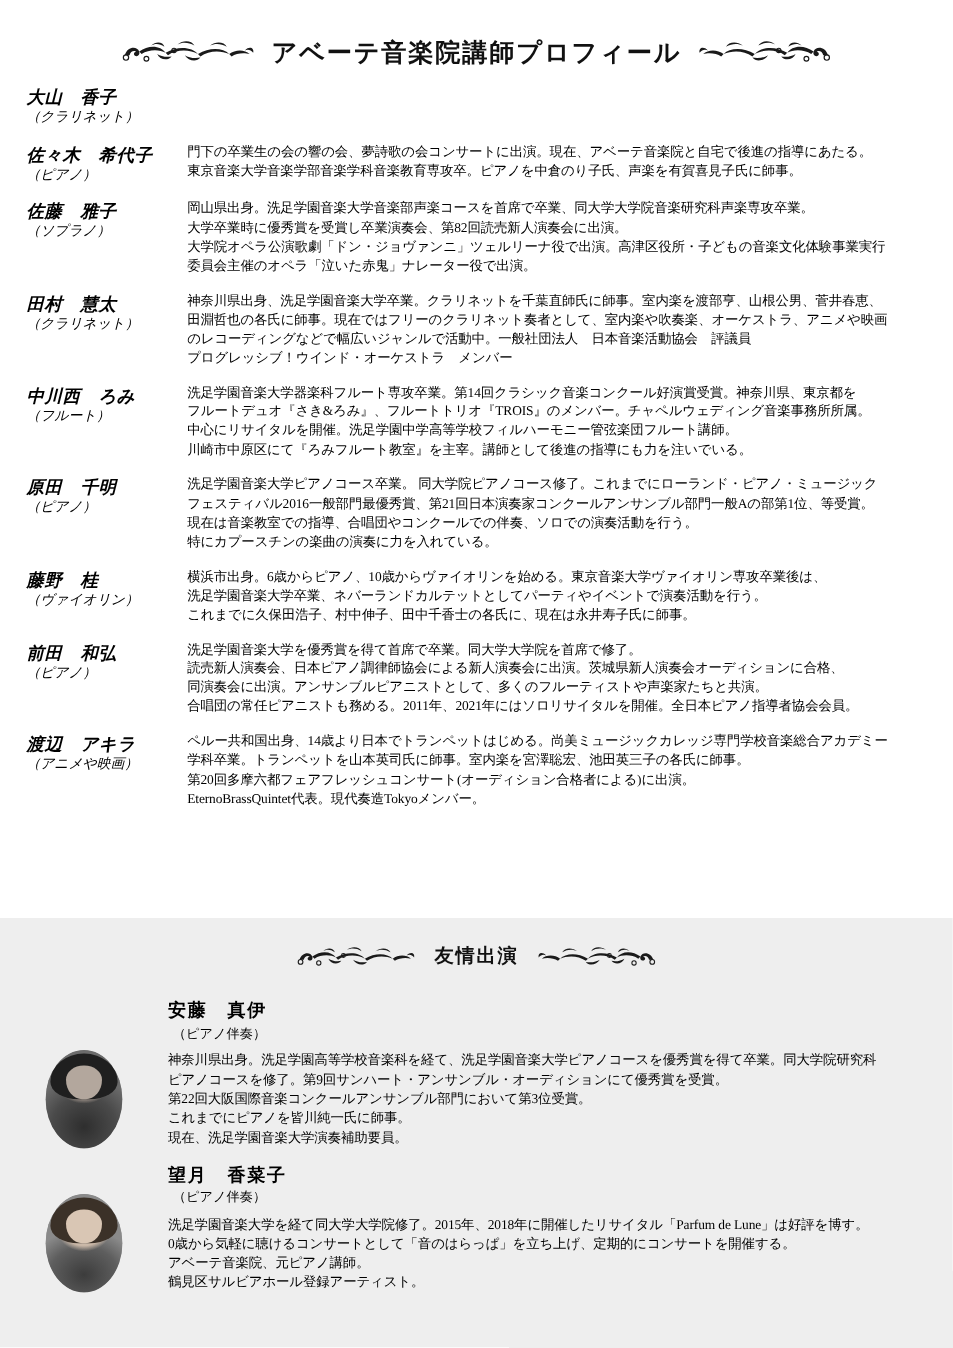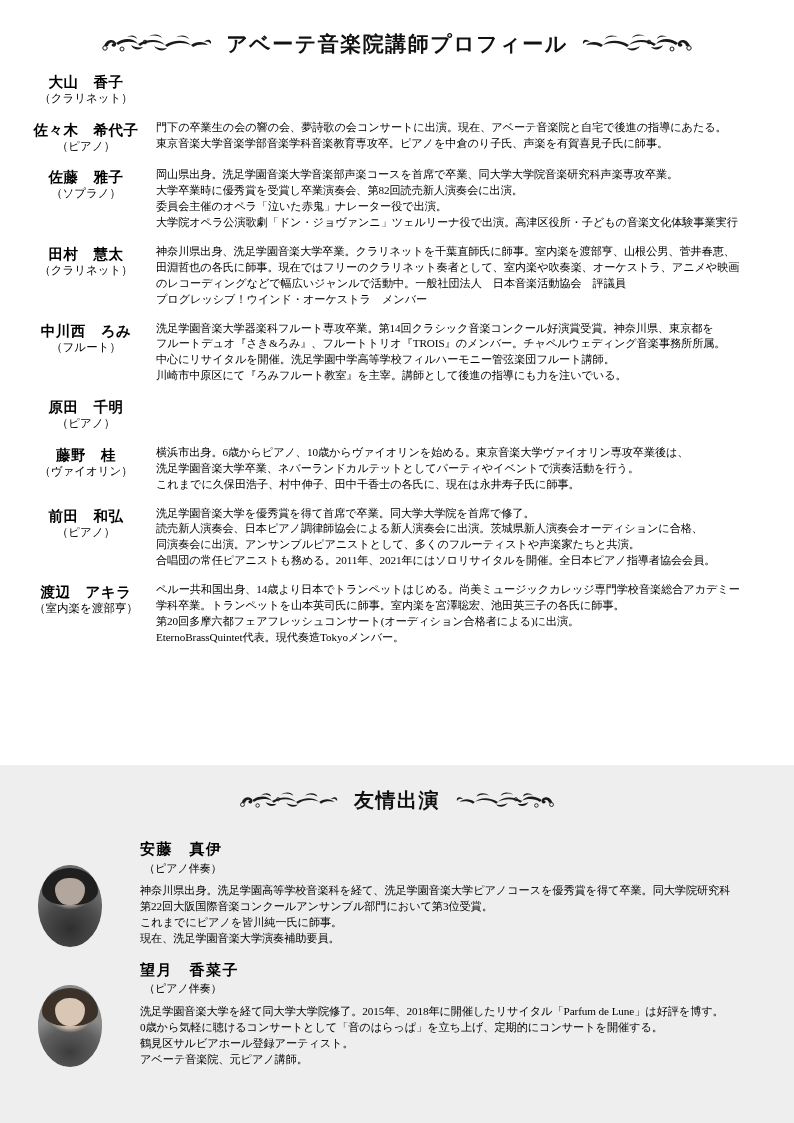--- a/index.html
+++ b/index.html
@@ -57,22 +57,22 @@
     padding: 0 14px 0 22px;
   }
   .teacher-row {
     display: flex;
     align-items: flex-start;
     margin-bottom: 13px;
   }
   .teacher-name-cell {
     flex: 0 0 128px;
     width: 128px;
-    text-align: center;
     padding-top: 1px;
+    font-style: italic;
   }
   .teacher-name {
     font-size: 14.5px;
     font-weight: 700;
     letter-spacing: 0.5px;
     line-height: 1.25;
     white-space: nowrap;
   }
   .teacher-instrument {
     font-size: 11.5px;
@@ -102,21 +102,21 @@
     bottom: 0;
   }
   .guest-heading {
     display: flex;
     align-items: center;
     justify-content: center;
     gap: 16px;
     padding-top: 22px;
     padding-bottom: 12px;
   }
-  .guest-heading .heading-text { font-size: 20px; }
+  .guest-heading .heading-text { font-size: 16px; }
 
   .guests { padding: 0 14px 0 0; }
 
   .guest-row {
     display: flex;
     align-items: flex-end;
     margin-top: 14px;
   }
   .guest-photo-cell {
     flex: 0 0 140px;
@@ -256,22 +256,22 @@
           </div>
         </div>
         <div class="teacher-row">
           <div class="teacher-name-cell">
             <div class="teacher-name">佐藤　雅子</div>
             <div class="teacher-instrument">（ソプラノ）</div>
           </div>
           <div class="teacher-bio">
             <div class="bio-line">岡山県出身。洗足学園音楽大学音楽部声楽コースを首席で卒業、同大学大学院音楽研究科声楽専攻卒業。</div>
             <div class="bio-line">大学卒業時に優秀賞を受賞し卒業演奏会、第82回読売新人演奏会に出演。</div>
+            <div class="bio-line">大学院オペラ公演歌劇「ドン・ジョヴァンニ」ツェルリーナ役で出演。高津区役所・子どもの音楽文化体験事業実行</div>
             <div class="bio-line">委員会主催のオペラ「泣いた赤鬼」ナレーター役で出演。</div>
-            <div class="bio-line">大学院オペラ公演歌劇「ドン・ジョヴァンニ」ツェルリーナ役で出演。高津区役所・子どもの音楽文化体験事業実行</div>
           </div>
         </div>
         <div class="teacher-row">
           <div class="teacher-name-cell">
             <div class="teacher-name">田村　慧太</div>
             <div class="teacher-instrument">（クラリネット）</div>
           </div>
           <div class="teacher-bio">
             <div class="bio-line">神奈川県出身、洗足学園音楽大学卒業。クラリネットを千葉直師氏に師事。室内楽を渡部亨、山根公男、菅井春恵、</div>
             <div class="bio-line">田淵哲也の各氏に師事。現在ではフリーのクラリネット奏者として、室内楽や吹奏楽、オーケストラ、アニメや映画</div>
@@ -289,20 +289,26 @@
             <div class="bio-line">フルートデュオ『さき&amp;ろみ』、フルートトリオ『TROIS』のメンバー。チャペルウェディング音楽事務所所属。</div>
             <div class="bio-line">中心にリサイタルを開催。洗足学園中学高等学校フィルハーモニー管弦楽団フルート講師。</div>
             <div class="bio-line">川崎市中原区にて『ろみフルート教室』を主宰。講師として後進の指導にも力を注いでいる。</div>
           </div>
         </div>
         <div class="teacher-row">
           <div class="teacher-name-cell">
             <div class="teacher-name">原田　千明</div>
             <div class="teacher-instrument">（ピアノ）</div>
           </div>
+          <div class="teacher-bio">
+            <div class="bio-line">洗足学園音楽大学ピアノコース卒業。 同大学院ピアノコース修了。これまでにローランド・ピアノ・ミュージック</div>
+            <div class="bio-line">フェスティバル2016一般部門最優秀賞、第21回日本演奏家コンクールアンサンブル部門一般Aの部第1位、等受賞。</div>
+            <div class="bio-line">現在は音楽教室での指導、合唱団やコンクールでの伴奏、ソロでの演奏活動を行う。</div>
+            <div class="bio-line">特にカプースチンの楽曲の演奏に力を入れている。</div>
+          </div>
         </div>
         <div class="teacher-row">
           <div class="teacher-name-cell">
             <div class="teacher-name">藤野　桂</div>
             <div class="teacher-instrument">（ヴァイオリン）</div>
           </div>
           <div class="teacher-bio">
             <div class="bio-line">横浜市出身。6歳からピアノ、10歳からヴァイオリンを始める。東京音楽大学ヴァイオリン専攻卒業後は、</div>
             <div class="bio-line">洗足学園音楽大学卒業、ネバーランドカルテットとしてパーティやイベントで演奏活動を行う。</div>
             <div class="bio-line">これまでに久保田浩子、村中伸子、田中千香士の各氏に、現在は永井寿子氏に師事。</div>
@@ -316,21 +322,21 @@
           <div class="teacher-bio">
             <div class="bio-line">洗足学園音楽大学を優秀賞を得て首席で卒業。同大学大学院を首席で修了。</div>
             <div class="bio-line">読売新人演奏会、日本ピアノ調律師協会による新人演奏会に出演。茨城県新人演奏会オーディションに合格、</div>
             <div class="bio-line">同演奏会に出演。アンサンブルピアニストとして、多くのフルーティストや声楽家たちと共演。</div>
             <div class="bio-line">合唱団の常任ピアニストも務める。2011年、2021年にはソロリサイタルを開催。全日本ピアノ指導者協会会員。</div>
           </div>
         </div>
         <div class="teacher-row">
           <div class="teacher-name-cell">
             <div class="teacher-name">渡辺　アキラ</div>
-            <div class="teacher-instrument">（室内楽を渡部亨）</div>
+            <div class="teacher-instrument">（アニメや映画）</div>
           </div>
           <div class="teacher-bio">
             <div class="bio-line">ペルー共和国出身、14歳より日本でトランペットはじめる。尚美ミュージックカレッジ専門学校音楽総合アカデミー</div>
             <div class="bio-line">学科卒業。トランペットを山本英司氏に師事。室内楽を宮澤聡宏、池田英三子の各氏に師事。</div>
             <div class="bio-line">第20回多摩六都フェアフレッシュコンサート(オーディション合格者による)に出演。</div>
             <div class="bio-line">EternoBrassQuintet代表。現代奏造Tokyoメンバー。</div>
           </div>
         </div>
       </div>
   </div>
@@ -383,41 +389,42 @@
               <div class="p-bg"></div>
               <div class="p-hair"></div>
               <div class="p-face"></div>
             </div>
           </div>
           <div class="guest-info">
             <div class="guest-name">安藤　真伊</div>
             <div class="guest-instrument">（ピアノ伴奏）</div>
             <div class="guest-bio">
               <div class="bio-line">神奈川県出身。洗足学園高等学校音楽科を経て、洗足学園音楽大学ピアノコースを優秀賞を得て卒業。同大学院研究科</div>
+              <div class="bio-line">ピアノコースを修了。第9回サンハート・アンサンブル・オーディションにて優秀賞を受賞。</div>
               <div class="bio-line">第22回大阪国際音楽コンクールアンサンブル部門において第3位受賞。</div>
               <div class="bio-line">これまでにピアノを皆川純一氏に師事。</div>
               <div class="bio-line">現在、洗足学園音楽大学演奏補助要員。</div>
             </div>
           </div>
         </div>
         <div class="guest-row">
           <div class="guest-photo-cell">
             <div class="portrait light">
               <div class="p-bg"></div>
               <div class="p-hair"></div>
               <div class="p-face"></div>
             </div>
           </div>
           <div class="guest-info">
             <div class="guest-name">望月　香菜子</div>
             <div class="guest-instrument">（ピアノ伴奏）</div>
             <div class="guest-bio">
               <div class="bio-line">洗足学園音楽大学を経て同大学大学院修了。2015年、2018年に開催したリサイタル「Parfum de Lune」は好評を博す。</div>
               <div class="bio-line">0歳から気軽に聴けるコンサートとして「音のはらっぱ」を立ち上げ、定期的にコンサートを開催する。</div>
+              <div class="bio-line">アベーテ音楽院、元ピアノ講師。</div>
               <div class="bio-line">鶴見区サルビアホール登録アーティスト。</div>
-              <div class="bio-line">アベーテ音楽院、元ピアノ講師。</div>
             </div>
           </div>
         </div>
       </div>
   </div>
 
 </div>
 
 </body></html>

